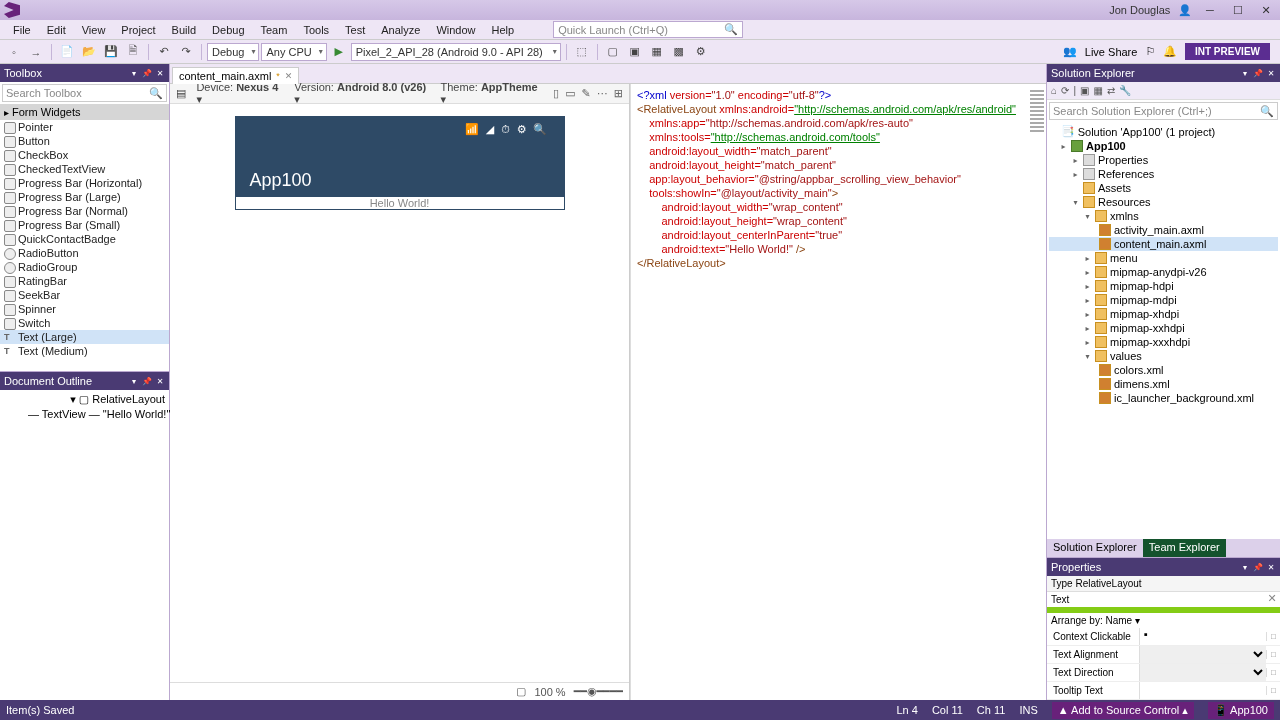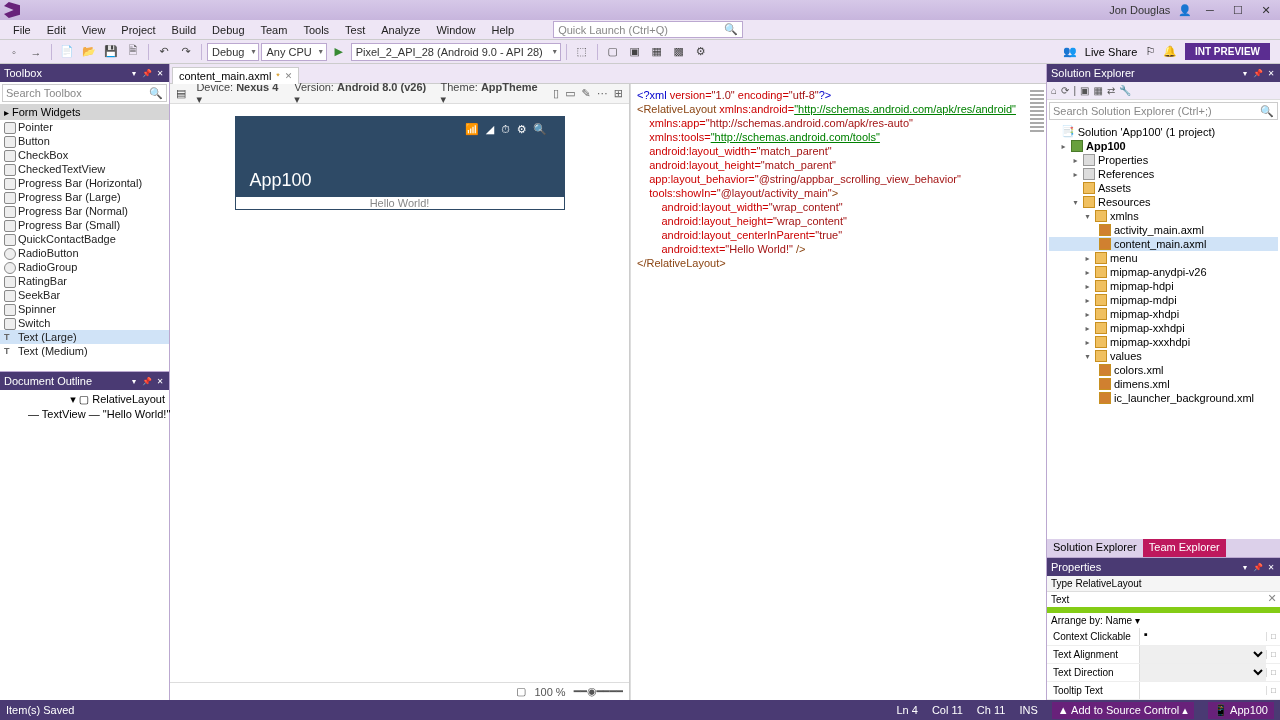--- a/index.html
+++ b/index.html
@@ -87,21 +87,21 @@
 .sol-toolbar span { font-size: 10px; }
 .sol-tree { flex: 1; overflow: auto; padding: 2px; font-size: 10px; }
 .st-row { padding: 1px 0; white-space: nowrap; display: flex; align-items: center; gap: 3px; }
 .exp { width: 9px; display: inline-block; color: #666; font-size: 8px; text-align: center; }
 .ic { width: 12px; height: 12px; display: inline-block; background: #f0c060; border: 1px solid #c89020; }
 .ic.ref { background: #ddd; border-color: #999; }
 .ic.cs { background: #68a03e; border-color: #4a7a2a; }
 .ic.xml { background: #d08030; }
 .sol-tabs { height: 18px; display: flex; background: #dcd0ea; font-size: 10px; }
 .sol-tabs div { padding: 2px 6px; }
-.sol-tabs .active { background: #be185d; color: #fff; }
+.sol-tabs .active { background: #14532d; color: #fff; }
 
 .props { border-top: 1px solid #bba8d0; display: flex; flex-direction: column; }
 .prop-sub { padding: 2px 4px; font-size: 10px; background: #f5f5f5; border-bottom: 1px solid #ddd; }
 .prop-filter { display: flex; border-bottom: 6px solid #84cc16; }
 .prop-filter input { flex: 1; border: none; padding: 2px 4px; font-size: 10px; }
 .prop-filter .x { width: 16px; text-align: center; color: #888; }
 .prop-arrange { padding: 2px 4px; font-size: 10px; }
 .prop-grid { }
 .prop-row { display: flex; border-bottom: 1px solid #eee; height: 18px; align-items: center; }
 .prop-name { width: 92px; padding-left: 6px; font-size: 10px; }

